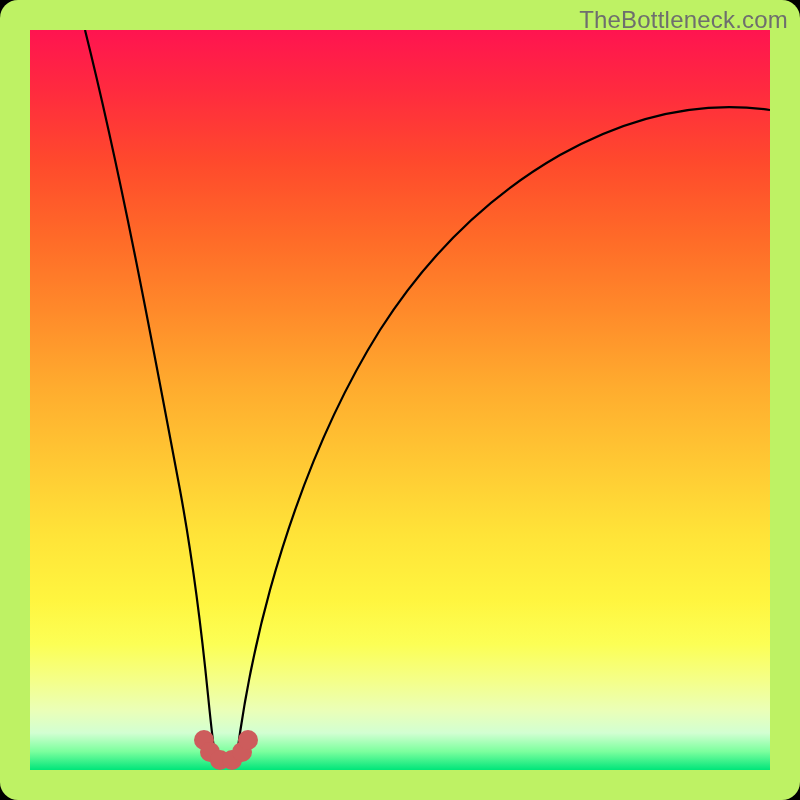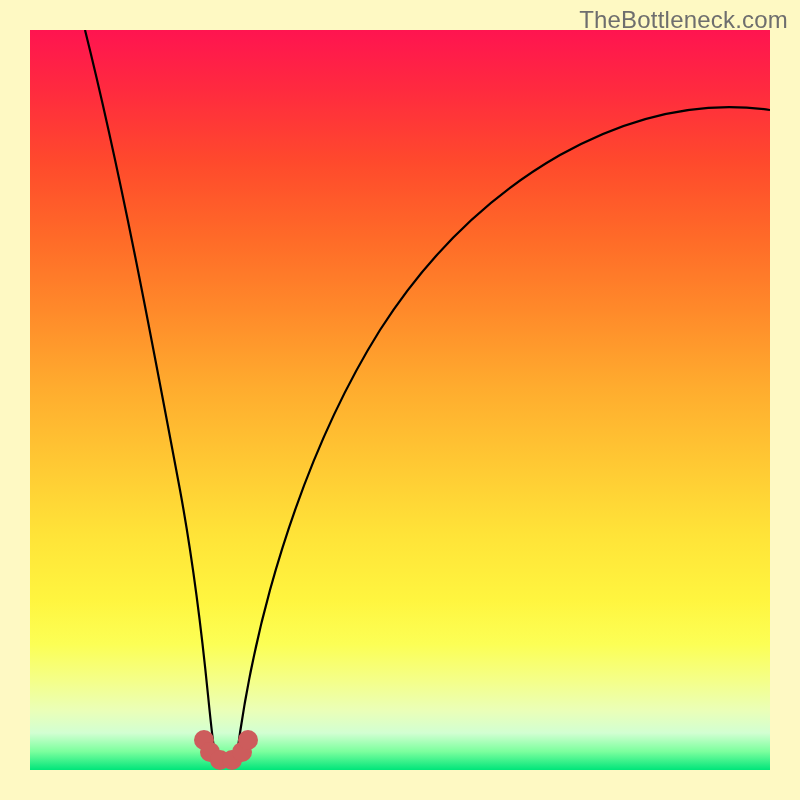--- a/index.html
+++ b/index.html
@@ -8,21 +8,22 @@
     width: 800px;
     height: 800px;
     background: #000;
     overflow: hidden;
     font-family: Arial, Helvetica, sans-serif;
   }
   .outer {
     position: relative;
     width: 800px;
     height: 800px;
-    background: #fef9c3;
+    background: #bef264;
+    border-radius: 18px;
   }
   .plot {
     position: absolute;
     left: 30px;
     top: 30px;
     width: 740px;
     height: 740px;
     background: linear-gradient(to bottom,
       #ff1450 0%,
       #ff2a3f 8%,

